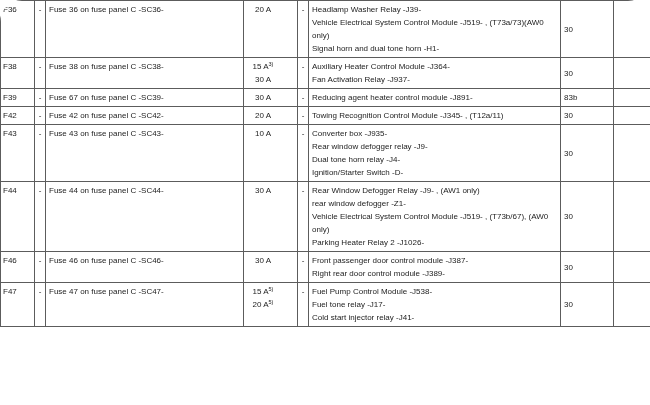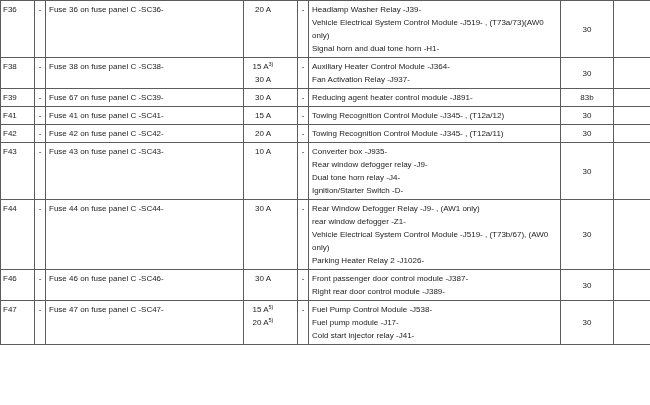--- a/index.html
+++ b/index.html
@@ -1,36 +1,36 @@
 <!DOCTYPE html>
 <html style="--border-color: #5c5c5c; --text-color: #1c1c1c; --page-bg: #ffffff;"><head>
 <meta charset="utf-8">
 <style>
   html,body{margin:0;padding:0;background:#fff;}
   body{
     font-family:"Liberation Sans","DejaVu Sans",sans-serif;
     font-size:8px;
     color:var(--text-color,#1c1c1c);
   }
-  .viewport{width:650px;height:405px;overflow:hidden;background:var(--page-bg,#fff);}
+  .viewport{width:650px;height:405px;overflow:hidden;background:var(--page-bg,#fff);border-radius:22px;}
   table{border-collapse:collapse;table-layout:fixed;width:650px;}
   td{
     border:1px solid var(--border-color,#5c5c5c);
     vertical-align:top;
     padding:2px 3px;
     line-height:13px;
     overflow:hidden;
     word-wrap:break-word;
   }
   .c-fuse{padding-left:2px;}
   .c-dash{text-align:center;padding-left:0;padding-right:0;}
   .c-desc{}
   .c-amp{text-align:center;padding-left:1px;padding-right:16px;}
   .c-comp{}
-  .c-term{text-align:center;vertical-align:middle;}
+  .c-term{text-align:left;vertical-align:middle;}
   .c-extra{}
   .amp-line{white-space:nowrap;}
   sup{
     font-size:5.5px;
     line-height:0;
     vertical-align:baseline;
     position:relative;
     top:-3px;
   }
 </style>
@@ -95,34 +95,20 @@
       </td>
       <td class="c-dash">-</td>
       <td class="c-comp">
         <div>Reducing agent heater control module -J891-</div>
       </td>
       <td class="c-term">83b</td>
       <td class="c-extra"></td>
     </tr>
 
 
-    <tr>
-      <td class="c-fuse">F41</td>
-      <td class="c-dash">-</td>
-      <td class="c-desc">Fuse 41 on fuse panel C -SC41-</td>
-      <td class="c-amp">
-        <div class="amp-line"><span>15 A</span></div>
-      </td>
-      <td class="c-dash">-</td>
-      <td class="c-comp">
-        <div>Towing Recognition Control Module -J345- , (T12a/12)</div>
-      </td>
-      <td class="c-term">30</td>
-      <td class="c-extra"></td>
-    </tr>
 
     <tr>
       <td class="c-fuse">F42</td>
       <td class="c-dash">-</td>
       <td class="c-desc">Fuse 42 on fuse panel C -SC42-</td>
       <td class="c-amp">
         <div class="amp-line"><span>20 A</span></div>
       </td>
       <td class="c-dash">-</td>
       <td class="c-comp">
@@ -189,21 +175,21 @@
       <td class="c-fuse">F47</td>
       <td class="c-dash">-</td>
       <td class="c-desc">Fuse 47 on fuse panel C -SC47-</td>
       <td class="c-amp">
         <div class="amp-line"><span>15 A</span><sup>5)</sup></div>
         <div class="amp-line"><span>20 A</span><sup>5)</sup></div>
       </td>
       <td class="c-dash">-</td>
       <td class="c-comp">
         <div>Fuel Pump Control Module -J538-</div>
-        <div>Fuel pump module -J17-</div>
+        <div>Fuel tone relay -J17-</div>
         <div>Cold start injector relay -J41-</div>
       </td>
       <td class="c-term">30</td>
       <td class="c-extra"></td>
     </tr>
 
   </tbody>
 </table>
 </div>
 

